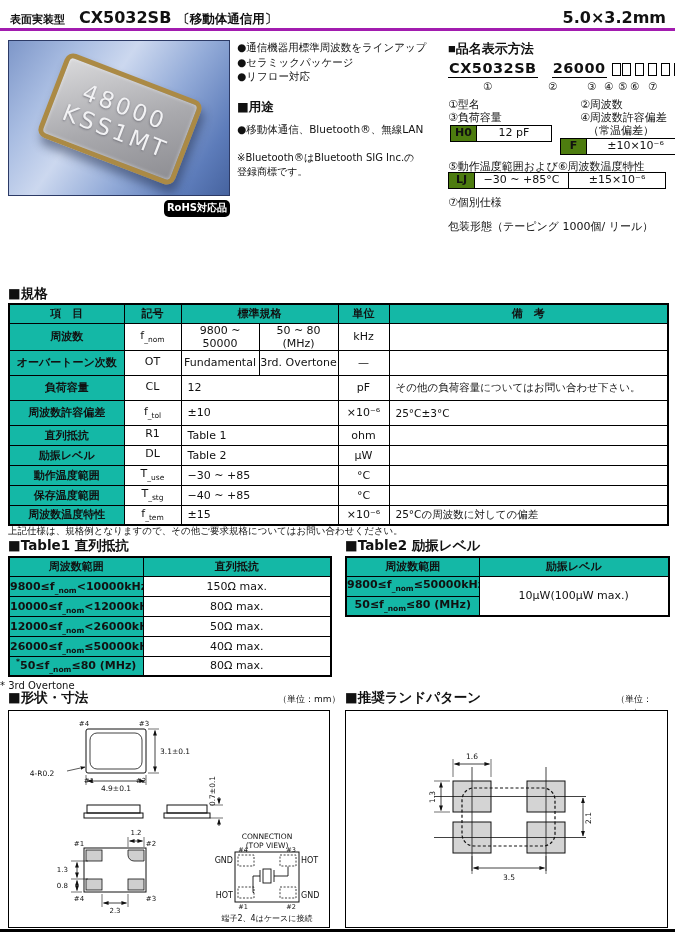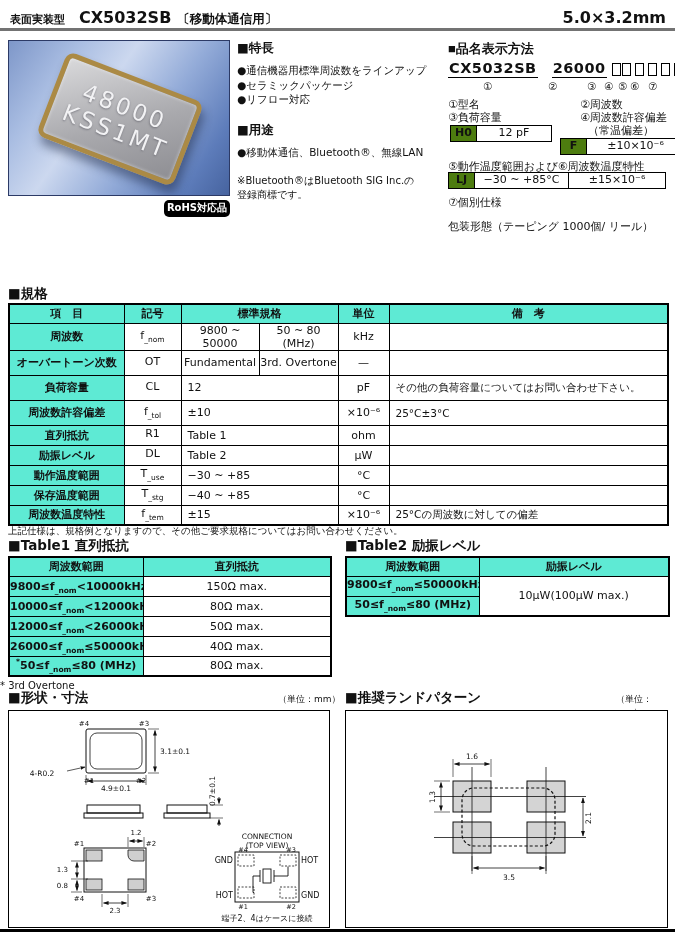--- a/index.html
+++ b/index.html
@@ -2,21 +2,21 @@
 <html><head>
 <meta charset="utf-8">
 <style>
   *{margin:0;padding:0;box-sizing:border-box;}
   html,body{background:#fff;}
   body{width:675px;height:934px;position:relative;overflow:hidden;
        font-family:"DejaVu Sans","Liberation Sans",sans-serif;color:#111;}
 
   
   .hdr{position:absolute;left:0;top:0;width:675px;height:31px;
-       border-bottom:3px solid #737373;display:flex;align-items:baseline;
+       border-bottom:3px solid #a21caf;display:flex;align-items:baseline;
        padding:8px 9px 0 10px;}
   .hdr-type{font-size:11px;font-weight:bold;}
   .hdr-model{font-size:16px;font-weight:bold;margin-left:14px;}
   .hdr-suffix{font-size:12.5px;font-weight:bold;margin-left:6px;}
   .hdr-spacer{flex:1;}
   .hdr-size{font-size:16px;font-weight:bold;}
 
   
   .photo{position:absolute;left:8px;top:40px;width:222px;height:156px;
          border:1px solid #2c3a66;overflow:hidden;
@@ -55,21 +55,21 @@
   .mini .k{width:26px;background:#4d7c0f;border-right:1.2px solid #000;font-weight:bold;
            text-align:center;line-height:14px;}
   .mini .v{text-align:center;line-height:14px;}
   .mini .v.b{border-right:1.2px solid #000;}
 
   
   .stitle{position:absolute;font-size:13.5px;font-weight:bold;}
   table{border-collapse:collapse;background:#fff;}
   .dtable{position:absolute;border:2px solid #000;table-layout:fixed;font-size:11px;}
   .dtable th,.dtable td{border:1px solid #000;overflow:hidden;}
-  .tan{background:#5eead4;margin-left:20px;}
+  .tan{background:#14b8a6;margin-left:20px;}
   .spec-table{left:8px;top:303px;width:659px;}
   .spec-table tr{height:20px;} .spec-table tr.tall{height:25px;} .spec-table tr.hd{height:19px;}
   th{font-weight:bold;text-align:center;}
   td.it{font-weight:bold;text-align:center;}
   td.c{text-align:center;}
   td.l{text-align:left;padding-left:6px;}
   td.rem{text-align:left;padding-left:6px;font-size:10.5px;}
   sub{font-size:7.5px;}
   sup{font-size:7.5px;}
   .fnote{position:absolute;font-size:9.5px;}
@@ -100,21 +100,20 @@
 
 <div class="photo">
   <div class="chip">
     <div class="chip-line">48000</div>
     <div class="chip-line">KSS1MT</div>
   </div>
 </div>
 <div class="rohs">RoHS対応品</div>
 
 <section class="features">
-  <h2 class="sec-title">■特長</h2>
   <div class="feat-item">●通信機器用標準周波数をラインアップ</div>
   <div class="feat-item">●セラミックパッケージ</div>
   <div class="feat-item">●リフロー対応</div>
   <h2 class="sec-title mt">■用途</h2>
   <div class="feat-item">●移動体通信、Bluetooth®、無線LAN</div>
   <div class="tm-note">※Bluetooth®はBluetooth SIG Inc.の登録商標です。</div>
 </section>
 
 <section class="partnum">
   <h2 class="pn-title">■品名表示方法</h2>

